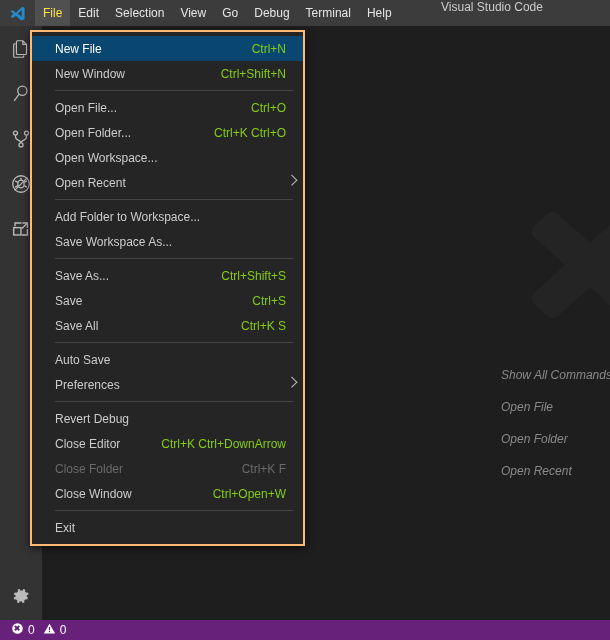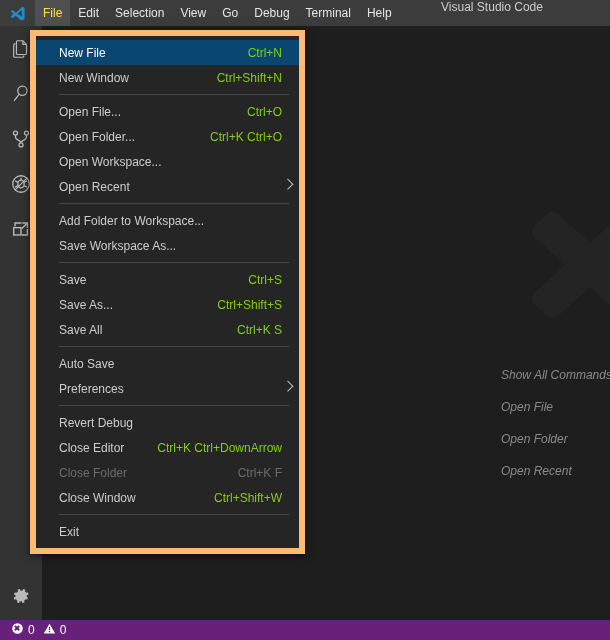--- a/index.html
+++ b/index.html
@@ -74,21 +74,21 @@
     height: 32px; display: flex; align-items: center;
     justify-content: flex-start; padding-left: 459px;
     font-size: 12px; color: #8a8a8a; white-space: nowrap;
   }
 
   
   .menu-panel {
     position: absolute; left: 30px; top: 30px;
     width: 275px;
     background: #252526;
-    border: 6px solid #fdba74;
+    border: 2px solid #fdba74;
     box-shadow: 0 2px 8px rgba(0,0,0,0.6);
     padding: 4px 0;
     z-index: 60;
   }
   .menu-item {
     position: relative; display: flex; align-items: center;
     height: 25px; padding: 0 10px 0 23px;
     font-size: 12px; color: #cccccc; cursor: default;
     white-space: nowrap;
   }
@@ -290,28 +290,28 @@
       <div class="menu-item">
         <span class="menu-label">Add Folder to Workspace...</span>
         <span class="menu-spacer"></span>
       </div>
       <div class="menu-item">
         <span class="menu-label">Save Workspace As...</span>
         <span class="menu-spacer"></span>
       </div>
       <div class="menu-sep"></div>
       <div class="menu-item">
+        <span class="menu-label">Save As...</span>
+        <span class="menu-spacer"></span>
+        <span class="menu-key">Ctrl+Shift+S</span>
+      </div>
+      <div class="menu-item">
         <span class="menu-label">Save</span>
         <span class="menu-spacer"></span>
         <span class="menu-key">Ctrl+S</span>
-      </div>
-      <div class="menu-item">
-        <span class="menu-label">Save As...</span>
-        <span class="menu-spacer"></span>
-        <span class="menu-key">Ctrl+Shift+S</span>
       </div>
       <div class="menu-item">
         <span class="menu-label">Save All</span>
         <span class="menu-spacer"></span>
         <span class="menu-key">Ctrl+K S</span>
       </div>
       <div class="menu-sep"></div>
       <div class="menu-item">
         <span class="menu-label">Auto Save</span>
         <span class="menu-spacer"></span>
@@ -332,21 +332,21 @@
         <span class="menu-key">Ctrl+K Ctrl+DownArrow</span>
       </div>
       <div class="menu-item disabled">
         <span class="menu-label">Close Folder</span>
         <span class="menu-spacer"></span>
         <span class="menu-key">Ctrl+K F</span>
       </div>
       <div class="menu-item">
         <span class="menu-label">Close Window</span>
         <span class="menu-spacer"></span>
-        <span class="menu-key">Ctrl+Shift+W</span>
+        <span class="menu-key">Ctrl+Open+W</span>
       </div>
       <div class="menu-sep"></div>
       <div class="menu-item">
         <span class="menu-label">Exit</span>
         <span class="menu-spacer"></span>
       </div>
     </div>
 
   <div class="statusbar">
     <div class="status-left">

